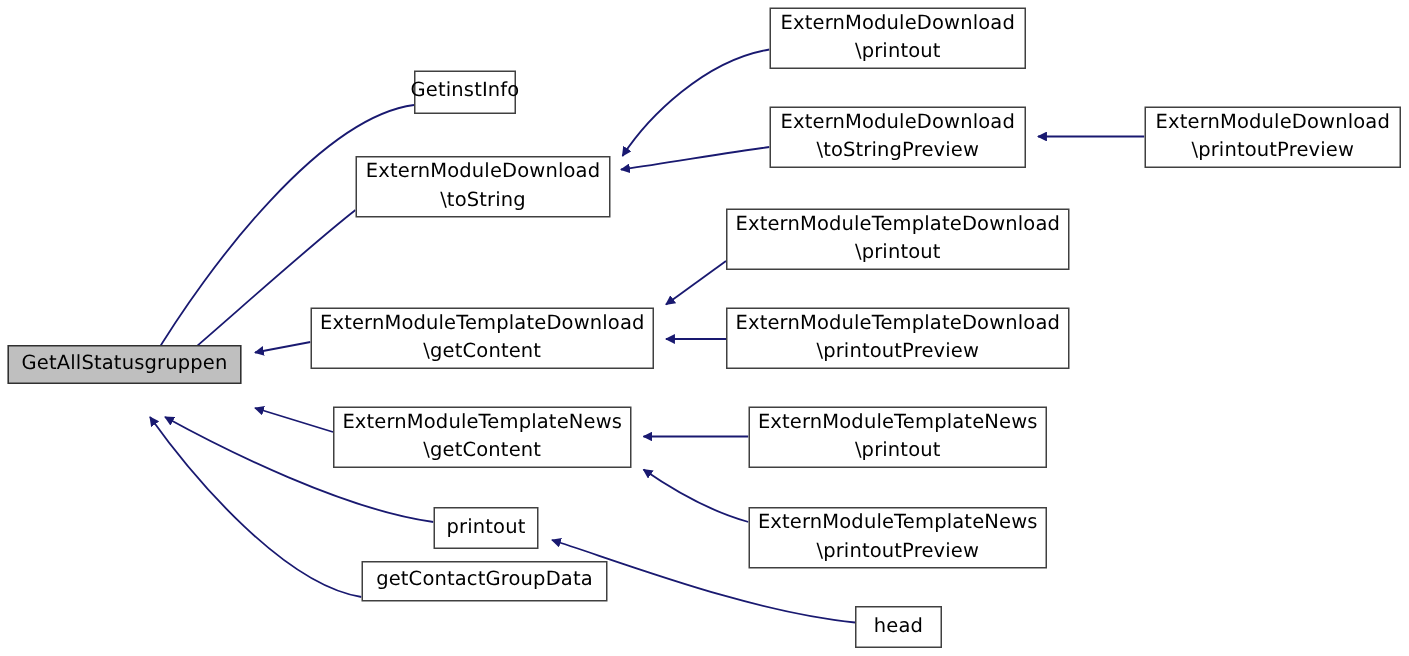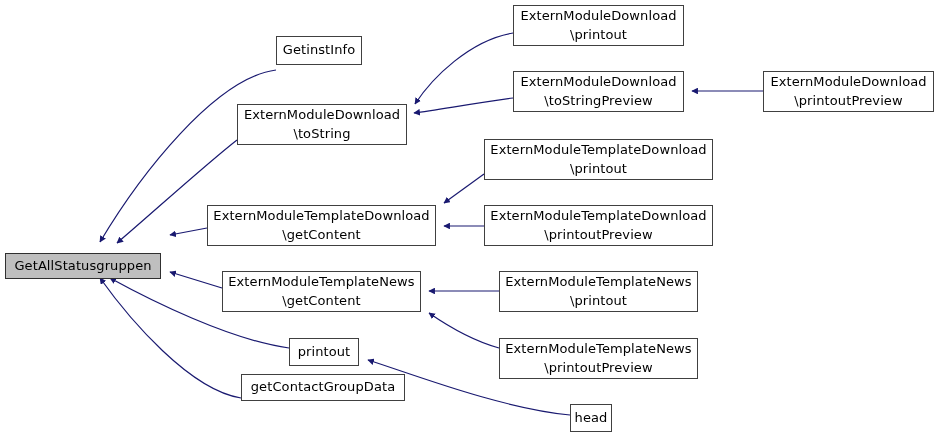--- a/index.html
+++ b/index.html
@@ -69,22 +69,22 @@
         <path d="M 222,288 L 170,272" fill="none" stroke="#191970" stroke-width="1.2" marker-end="url(#arrow)"></path>
         <path d="M 499,291 L 429,291" fill="none" stroke="#191970" stroke-width="1.2" marker-end="url(#arrow)"></path>
         <path d="M 499,348 C 470,340 442,322 429,313" fill="none" stroke="#191970" stroke-width="1.2" marker-end="url(#arrow)"></path>
         <path d="M 289,348 C 230,340 150,300 110,278" fill="none" stroke="#191970" stroke-width="1.2" marker-end="url(#arrow)"></path>
         <path d="M 241,398 C 190,390 130,320 100,278" fill="none" stroke="#191970" stroke-width="1.2" marker-end="url(#arrow)"></path>
         <path d="M 570,415 C 500,408 415,375 368,360" fill="none" stroke="#191970" stroke-width="1.2" marker-end="url(#arrow)"></path>
       </g>
   </svg>
 
   <div id="nodes">
-      <div class="node current" style="left: 5px; top: 253px; width: 156px; height: 26px;"><span class="label">GetAllStatusgruppen</span></div>
-      <div class="node" style="left: 276px; top: 36px; width: 86px; height: 29px;"><span class="label">GetinstInfo</span></div>
+      <div class="node current" style="left: 5px; top: 230px; width: 156px; height: 26px;"><span class="label">GetAllStatusgruppen</span></div>
+      <div class="node" style="left: 276px; top: 47px; width: 68px; height: 29px;"><span class="label">GetinstInfo</span></div>
       <div class="node" style="left: 237px; top: 104px; width: 170px; height: 41px;"><span class="label">ExternModuleDownload
 \toString</span></div>
       <div class="node" style="left: 513px; top: 5px; width: 171px; height: 41px;"><span class="label">ExternModuleDownload
 \printout</span></div>
       <div class="node" style="left: 513px; top: 71px; width: 171px; height: 41px;"><span class="label">ExternModuleDownload
 \toStringPreview</span></div>
       <div class="node" style="left: 763px; top: 71px; width: 171px; height: 41px;"><span class="label">ExternModuleDownload
 \printoutPreview</span></div>
       <div class="node" style="left: 484px; top: 139px; width: 229px; height: 41px;"><span class="label">ExternModuleTemplateDownload
 \printout</span></div>
@@ -93,16 +93,16 @@
       <div class="node" style="left: 484px; top: 205px; width: 229px; height: 41px;"><span class="label">ExternModuleTemplateDownload
 \printoutPreview</span></div>
       <div class="node" style="left: 222px; top: 271px; width: 199px; height: 41px;"><span class="label">ExternModuleTemplateNews
 \getContent</span></div>
       <div class="node" style="left: 499px; top: 271px; width: 199px; height: 41px;"><span class="label">ExternModuleTemplateNews
 \printout</span></div>
       <div class="node" style="left: 499px; top: 338px; width: 199px; height: 41px;"><span class="label">ExternModuleTemplateNews
 \printoutPreview</span></div>
       <div class="node" style="left: 289px; top: 338px; width: 70px; height: 28px;"><span class="label">printout</span></div>
       <div class="node" style="left: 241px; top: 374px; width: 164px; height: 27px;"><span class="label">getContactGroupData</span></div>
-      <div class="node" style="left: 570px; top: 404px; width: 42px; height: 28px;"><span class="label">head</span></div>
+      <div class="node" style="left: 570px; top: 404px; width: 58px; height: 28px;"><span class="label">head</span></div>
     </div>
 
 </div>
 
 </body></html>

